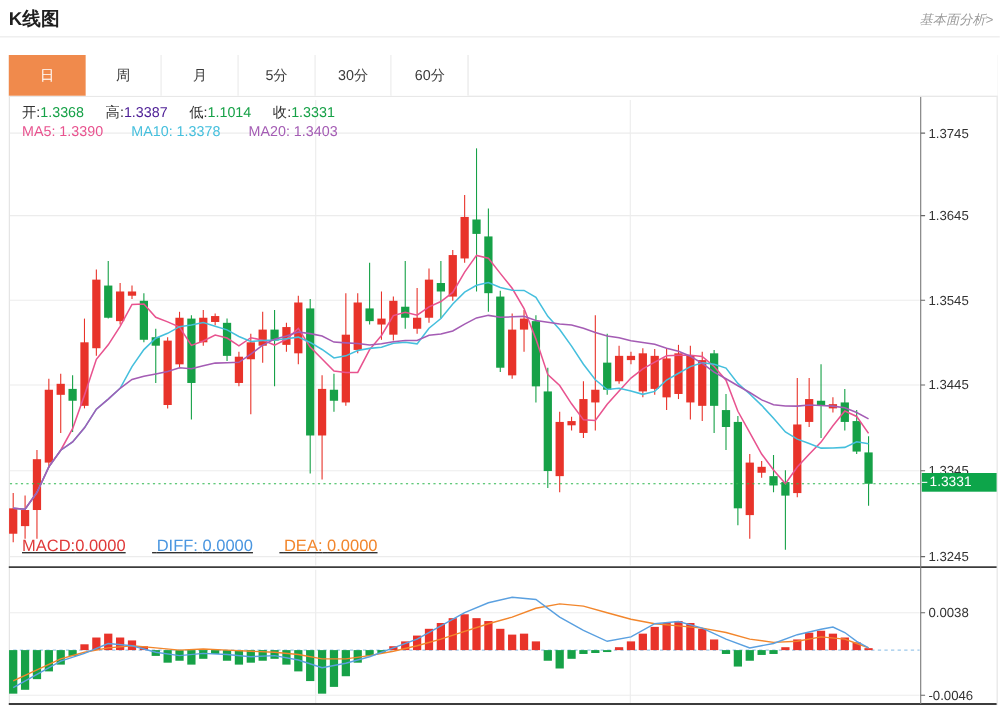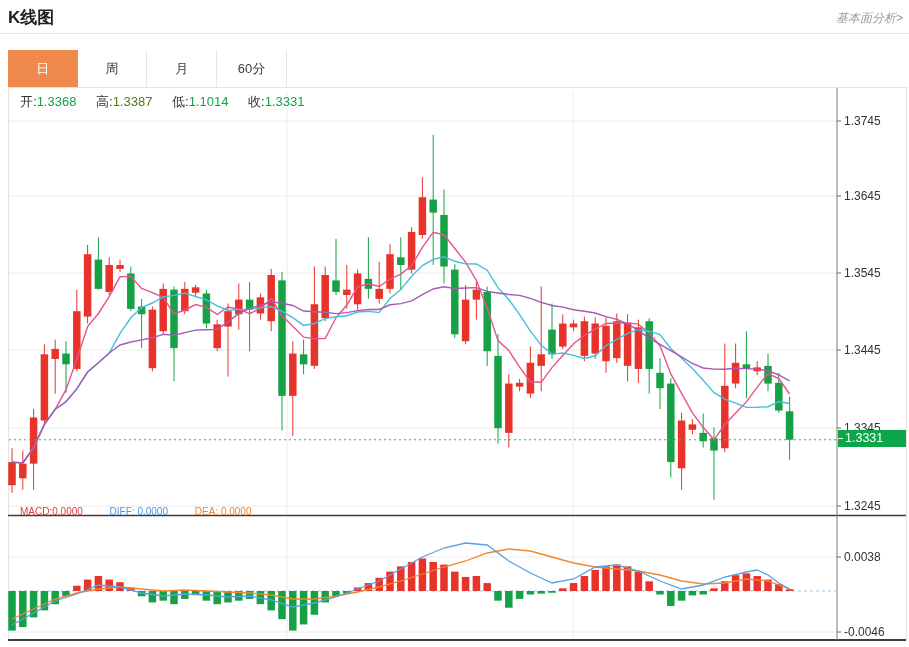--- a/index.html
+++ b/index.html
@@ -10,39 +10,41 @@
   .panel{position:absolute;left:8px;top:50px;width:897px;height:589px;border:1px solid #e3e3e3;background:#fff;box-sizing:content-box;}
   .tabbar{position:absolute;left:8px;top:50px;width:899px;height:37px;display:flex;border-bottom:1px solid #e3e3e3;background:#fff;z-index:5;}
   .tab{width:69.7px;height:37px;line-height:37px;text-align:center;font-size:13px;color:#3c3c3c;border-right:1px solid #e6e6e6;cursor:pointer;box-sizing:border-box;background:#fff;}
   .tab.active{color:#fff;border-right:none;}
   #chart-svg{position:absolute;left:0;top:0;z-index:2;}
   .overlay{position:absolute;z-index:6;white-space:nowrap;}
   .ohlc-row{left:20px;top:93px;font-size:13px;color:#333;}
   .ohlc-row .pair{margin-right:16px;}
   .ma-row{left:20px;top:112px;font-size:13px;}
   .ma-row .pair{margin-right:22px;}
-  .macd-row{left:20px;top:506px;font-size:10px;}
+  .macd-row{left:20px;top:488px;font-size:15px;text-decoration:underline;}
   .macd-row .pair{margin-right:24px;}
   .price-badge{position:absolute;left:838px;top:430px;width:68px;height:17px;line-height:17px;font-size:12.5px;color:#fff;padding-left:7px;z-index:7;box-sizing:border-box;}
   .price-badge:before{content:"";position:absolute;left:0px;top:8px;width:5px;height:1px;background:#fff;}
 </style>
 </head>
 <body>
 <div id="stage">
 
   <div class="page-title overlay">K线图</div>
   <a class="top-link overlay" style="color: rgb(154, 154, 154);">基本面分析&gt;</a>
   <div class="title-divider"></div>
 
   <div class="panel"></div>
 
   <div class="tabbar" id="tabbar">
       <div class="tab active" style="background: rgb(240, 138, 76);">日</div>
       <div class="tab">周</div>
       <div class="tab">月</div>
+      <div class="tab">5分</div>
+      <div class="tab">30分</div>
       <div class="tab">60分</div>
     </div>
 
   <svg id="chart-svg" width="909" height="647" viewBox="0 0 909 647">
       <line x1="9" y1="121" x2="836" y2="121" stroke="#ececec" stroke-width="1"></line>
       <line x1="9" y1="196" x2="836" y2="196" stroke="#ececec" stroke-width="1"></line>
       <line x1="9" y1="273" x2="836" y2="273" stroke="#ececec" stroke-width="1"></line>
       <line x1="9" y1="350" x2="836" y2="350" stroke="#ececec" stroke-width="1"></line>
       <line x1="9" y1="428" x2="836" y2="428" stroke="#ececec" stroke-width="1"></line>
       <line x1="9" y1="506" x2="836" y2="506" stroke="#ececec" stroke-width="1"></line>
@@ -294,25 +296,30 @@
       <line x1="837" y1="506" x2="841" y2="506" stroke="#666" stroke-width="1"></line>
       <text x="844" y="510" font-size="12" font-family="&quot;Liberation Sans&quot;,sans-serif" fill="#333333">1.3245</text>
       <line x1="837" y1="557" x2="841" y2="557" stroke="#666" stroke-width="1"></line>
       <text x="844" y="561" font-size="12" font-family="&quot;Liberation Sans&quot;,sans-serif" fill="#333333">0.0038</text>
       <line x1="837" y1="632" x2="841" y2="632" stroke="#666" stroke-width="1"></line>
       <text x="844" y="636" font-size="12" font-family="&quot;Liberation Sans&quot;,sans-serif" fill="#333333">-0.0046</text>
     </svg>
 
   <div class="overlay ohlc-row">
     <span class="pair"><span>开:</span><span class="val" style="color: rgb(22, 161, 71); margin-top: 40px;">1.3368</span></span>
-    <span class="pair"><span>高:</span><span class="val" style="color: #4d7c0f;">1.3387</span></span>
+    <span class="pair"><span>高:</span><span class="val" style="color: #4c1d95;">1.3387</span></span>
     <span class="pair"><span>低:</span><span class="val" style="color: rgb(22, 161, 71);">1.1014</span></span>
     <span class="pair"><span>收:</span><span class="val" style="color: rgb(22, 161, 71);">1.3331</span></span>
   </div>
 
+  <div class="overlay ma-row">
+    <span class="pair ma5" style="color: rgb(232, 83, 143);"><span>MA5:</span> <span>1.3390</span></span>
+    <span class="pair ma10" style="color: rgb(69, 191, 221);"><span>MA10:</span> <span>1.3378</span></span>
+    <span class="pair ma20" style="color: rgb(164, 92, 180);"><span>MA20:</span> <span>1.3403</span></span>
+  </div>
 
   <div class="overlay macd-row">
     <span class="pair macd" style="color: rgb(224, 58, 58);"><span>MACD:</span><span>0.0000</span></span>
     <span class="pair diff" style="color: rgb(74, 150, 224);"><span>DIFF:</span> <span>0.0000</span></span>
     <span class="pair dea" style="color: rgb(242, 134, 44);"><span>DEA:</span> <span>0.0000</span></span>
   </div>
 
   <div class="price-badge" style="background: rgb(13, 165, 74);">1.3331</div>
 
 </div>

